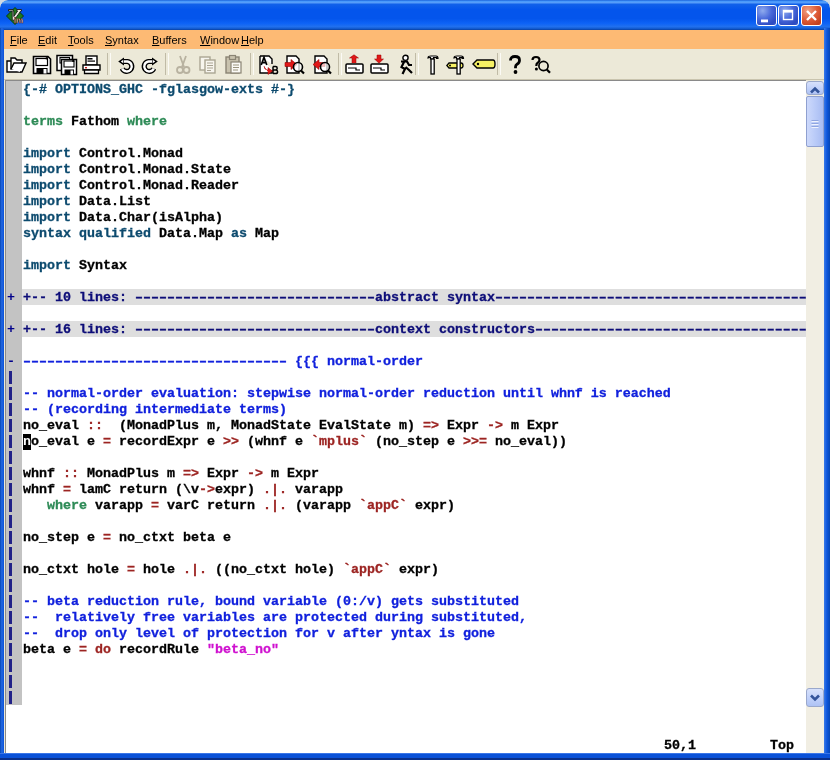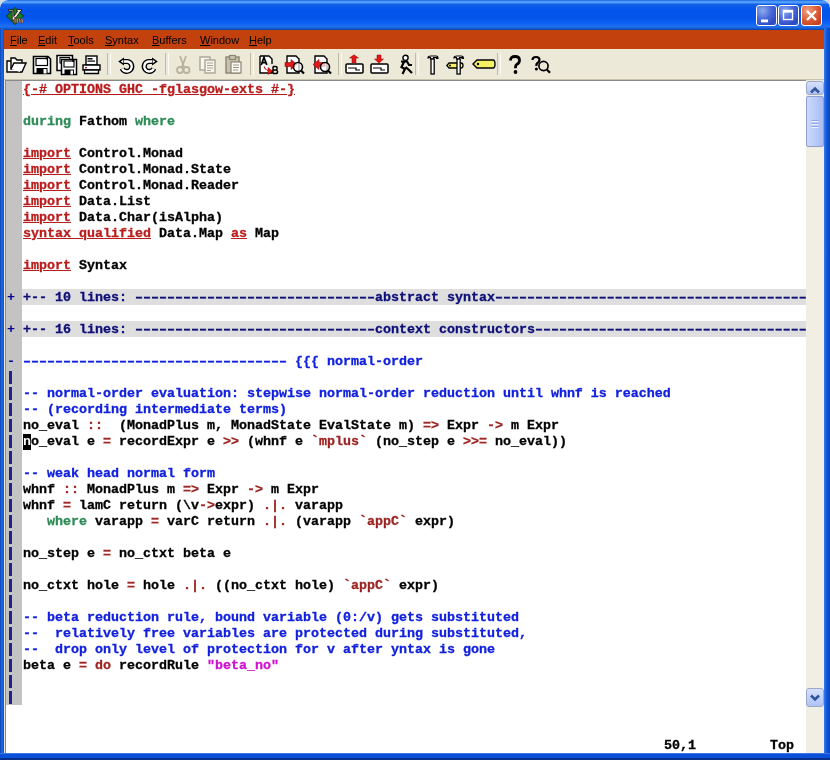--- a/index.html
+++ b/index.html
@@ -12,36 +12,36 @@
   #title{position:absolute;left:0;top:0;width:830px;height:30px;
     background:linear-gradient(180deg,#1e62d8 0%,#3c92fa 4%,#64a9fc 7%,#1060ea 15%,#0455ec 32%,#0455ec 62%,#0d63f6 78%,#2170ee 89%,#1058cc 96%,#0a3f9e 100%);
     border-radius:8px 8px 0 0;}
   #title .txt{position:absolute;left:27px;top:6px;color:#fff;font:bold 13px "Liberation Sans",sans-serif;
      text-shadow:1px 1px 1px #00227a;}
   .wbtn{position:absolute;top:5px;width:21px;height:21px;border-radius:3px;
      border:1px solid #fff; box-sizing:border-box;}
   .wbtn.blue{background:radial-gradient(circle at 30% 25%,#8fabee 0%,#4868da 45%,#2c4ac0 80%,#3a5ccc 100%);}
   .wbtn.red{background:radial-gradient(circle at 30% 25%,#f0a184 0%,#de5b36 50%,#c2401e 85%,#cc4c28 100%);}
   .wbtn svg{position:absolute;left:0;top:0;}
-  #menubar{position:absolute;left:4px;top:30px;right:6px;height:19px;background:#c2410c;
+  #menubar{position:absolute;left:4px;top:30px;right:6px;height:19px;background:#fdba74;
      font:11px "Liberation Sans",sans-serif;color:#000;}
   #menubar span{position:absolute;top:4px;}
   #menubar u{text-decoration:underline;}
   #toolbar{position:absolute;left:4px;top:49px;right:6px;height:30px;background:#ece9d8;
      border-bottom:1px solid #c9c4ae;}
   .tsep{position:absolute;top:4px;width:2px;height:22px;border-left:1px solid #c0bba6;border-right:1px solid #fbfaf5;}
   .ticon{position:absolute;top:54px;}
   
   #text{position:absolute;left:5px;top:80px;width:800px;height:672px;background:#fff;
      border-left:1px solid #8a8a8a;border-top:1px solid #8a8a8a;box-sizing:content-box;overflow:hidden;}
   #foldcol{position:absolute;left:0;top:0;width:16px;height:624px;background:#c3c3c3;}
   .fband{position:absolute;left:16px;width:784px;height:16px;background:#dedede;}
   pre.code{position:absolute;left:17px;top:1px;margin:0;
      font:bold 13.333px "Liberation Mono",monospace;line-height:16px;color:#000;white-space:pre;-webkit-text-stroke:0.3px;}
-  .p{color:#b91c1c;text-decoration:underline;}   
+  .p{color:#0c4a6e;}   
   .g{color:#2e8b57;}   
   .c{color:#1020dd;}   
   .s{color:#9c2422;}   
   .m{color:#cf10cf;}   
   .f{color:#0d0d78;}   
   .fm{position:absolute;left:1px;width:15px;height:16px;color:#00008b;
       font:bold 13.333px "Liberation Mono",monospace;line-height:16px;}
   .bar{position:absolute;left:3px;width:3px;height:13px;background:#222288;}
   #cursor{position:absolute;left:17px;top:353px;width:8px;height:16px;background:#000;color:#fff;
       font:bold 13.333px "Liberation Mono",monospace;line-height:16px;}
@@ -81,21 +81,21 @@
         </svg>
     </div>
   </div>
   <div id="menubar">
     <span style="left:6px"><u>F</u>ile</span>
     <span style="left:34px"><u>E</u>dit</span>
     <span style="left:64px"><u>T</u>ools</span>
     <span style="left:101px"><u>S</u>yntax</span>
     <span style="left:148px"><u>B</u>uffers</span>
     <span style="left:196px"><u>W</u>indow</span>
-    <span style="left:245px"><u>H</u>elp</span>
+    <span style="left:237px"><u>H</u>elp</span>
   </div>
   <div id="toolbar">
     <div class="tsep" style="left:103px"></div>
     <div class="tsep" style="left:161px"></div>
     <div class="tsep" style="left:246px"></div>
     <div class="tsep" style="left:334px"></div>
     <div class="tsep" style="left:411px"></div>
     <div class="tsep" style="left:493px"></div>
   </div>
   <div id="icons">
@@ -260,21 +260,21 @@
     <div class="bar" style="top:498px"></div>
     <div class="bar" style="top:514px"></div>
     <div class="bar" style="top:530px"></div>
     <div class="bar" style="top:546px"></div>
     <div class="bar" style="top:562px"></div>
     <div class="bar" style="top:578px"></div>
     <div class="bar" style="top:594px"></div>
     <div class="bar" style="top:610px"></div>
 <pre class="code"><span class="p">{-# OPTIONS_GHC -fglasgow-exts #-}</span>
 
-<span class="g">during</span> Fathom <span class="g">where</span>
+<span class="g">terms</span> Fathom <span class="g">where</span>
 
 <span class="p">import</span> Control.Monad
 <span class="p">import</span> Control.Monad.State
 <span class="p">import</span> Control.Monad.Reader
 <span class="p">import</span> Data.List
 <span class="p">import</span> Data.Char(isAlpha)
 <span class="p">syntax qualified</span> Data.Map <span class="p">as</span> Map
 
 <span class="p">import</span> Syntax
 
@@ -282,21 +282,20 @@
 
 <span class="f">+-- 16 lines: ––––––––––––––––––––––––––––––context constructors––––––––––––––––––––––––––––––––––</span>
 
 <span class="c">––––––––––––––––––––––––––––––––– {{{ normal-order</span>
 
 <span class="c">-- normal-order evaluation: stepwise normal-order reduction until whnf is reached</span>
 <span class="c">-- (recording intermediate terms)</span>
 no_eval <span class="s">::</span>  (MonadPlus m, MonadState EvalState m) <span class="s">=&gt;</span> Expr <span class="s">-&gt;</span> m Expr
 no_eval e <span class="s">=</span> recordExpr e <span class="s">&gt;&gt;</span> (whnf e <span class="s">`mplus`</span> (no_step e <span class="s">&gt;&gt;=</span> no_eval))
 
-<span class="c">-- weak head normal form</span>
 whnf <span class="s">::</span> MonadPlus m <span class="s">=&gt;</span> Expr <span class="s">-&gt;</span> m Expr
 whnf <span class="s">=</span> lamC return (\v<span class="s">-&gt;</span>expr) <span class="s">.|.</span> varapp
    <span class="g">where</span> varapp <span class="s">=</span> varC return <span class="s">.|.</span> (varapp <span class="s">`appC`</span> expr)
 
 no_step e <span class="s">=</span> no_ctxt beta e
 
 no_ctxt hole <span class="s">=</span> hole <span class="s">.|.</span> ((no_ctxt hole) <span class="s">`appC`</span> expr)
 
 <span class="c">-- beta reduction rule, bound variable (0:/v) gets substituted</span>
 <span class="c">--  relatively free variables are protected during substituted,</span>

